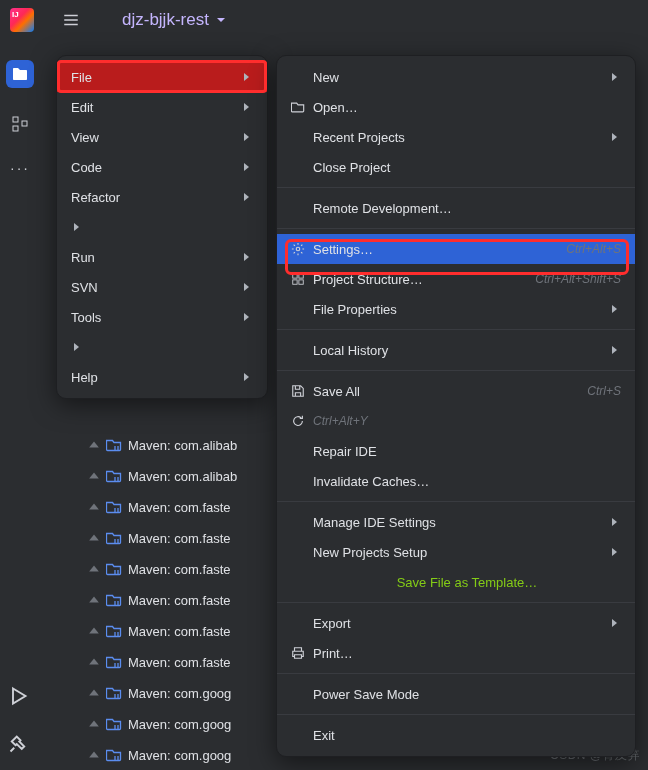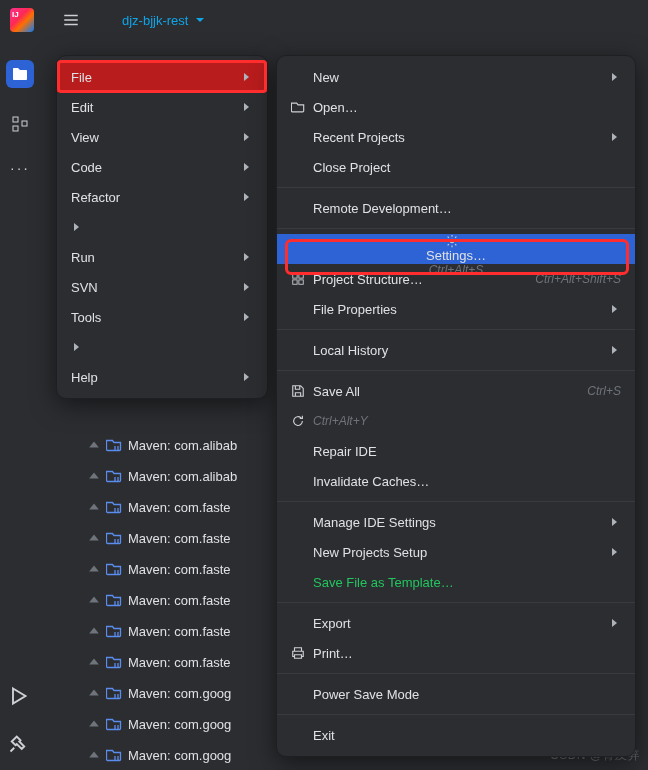--- a/index.html
+++ b/index.html
@@ -15,21 +15,21 @@
     }
     .topbar { height: 40px; display: flex; align-items: center; padding: 0 10px; }
     .logo {
       width: 24px; height: 24px;
       background: linear-gradient(135deg,#ff318c,#fe2857 40%,#fd6f00 60%,#087cfa);
       border-radius: 4px; position: relative;
     }
     .logo::after { content:"IJ"; color:#fff; font-size:8px; font-weight:700; position:absolute; top:2px; left:2px;}
     .hamburger { margin-left: 28px; color:#ced0d6; cursor:pointer;}
     .hamburger svg { width:18px; height:18px; }
-    .proj { margin-left: 42px; color:#0ea5e9; font-size:13px; display:flex; align-items:center; gap:6px; cursor:pointer;}
+    .proj { margin-left: 42px; color:#c4b5fd; font-size:17px; display:flex; align-items:center; gap:6px; cursor:pointer;}
     .chev-down { width:12px; height:12px;}
     .leftrail {
       position:absolute; left:0; top:40px; bottom:0; width:40px;
       display:flex; flex-direction:column; align-items:center; padding-top:20px; gap:22px;
     }
     .rail-item { width:28px; height:28px; display:flex; align-items:center; justify-content:center; border-radius:6px; color:#ced0d6;}
     .rail-item.active { background:#2e63d6; color:#fff;}
     .dots { color:#ced0d6; letter-spacing:2px; font-size:14px;}
     .tree {
       position:absolute; left:58px; top:430px; right:0; bottom:0;
@@ -52,22 +52,22 @@
     }
     .mi {
       display:flex; align-items:center; height:30px;
       padding:0 14px; color:#dfe1e5; cursor:default; position:relative;
     }
     .mi .icon-slot { width:22px; flex-shrink:0; display:flex; align-items:center; color:#ced0d6;}
     .mi .label { flex:1; white-space:nowrap;}
     .mi .sc { color:#6f737a; font-size:12px;font-style:italic;}
     .mi .arrow { width:12px; color:#aeb3bb; flex-shrink:0;}
     .mi.hl { background:#b91c1c; }
-    .mi.sel { background:#2e63d6;flex-direction:column;}
-    .mi.disabled .label { color:#22c55e;}
+    .mi.sel { background:#2e63d6;}
+    .mi.disabled .label { color:#84cc16;text-align:center;}
     .sep { height:1px; background:#393b40; margin:5px 0;}
 
     .redbox1 {
       position:absolute; left:57px; top:60px; width:210px; height:33px;
       border:3px solid #ff2d2d; border-radius:4px; z-index:20; pointer-events:none;
     }
     .redbox2 {
       position:absolute; left:285px; top:239px; width:344px; height:36px;
       border:3px solid #ff2d2d; border-radius:6px; z-index:20; pointer-events:none;
     }

